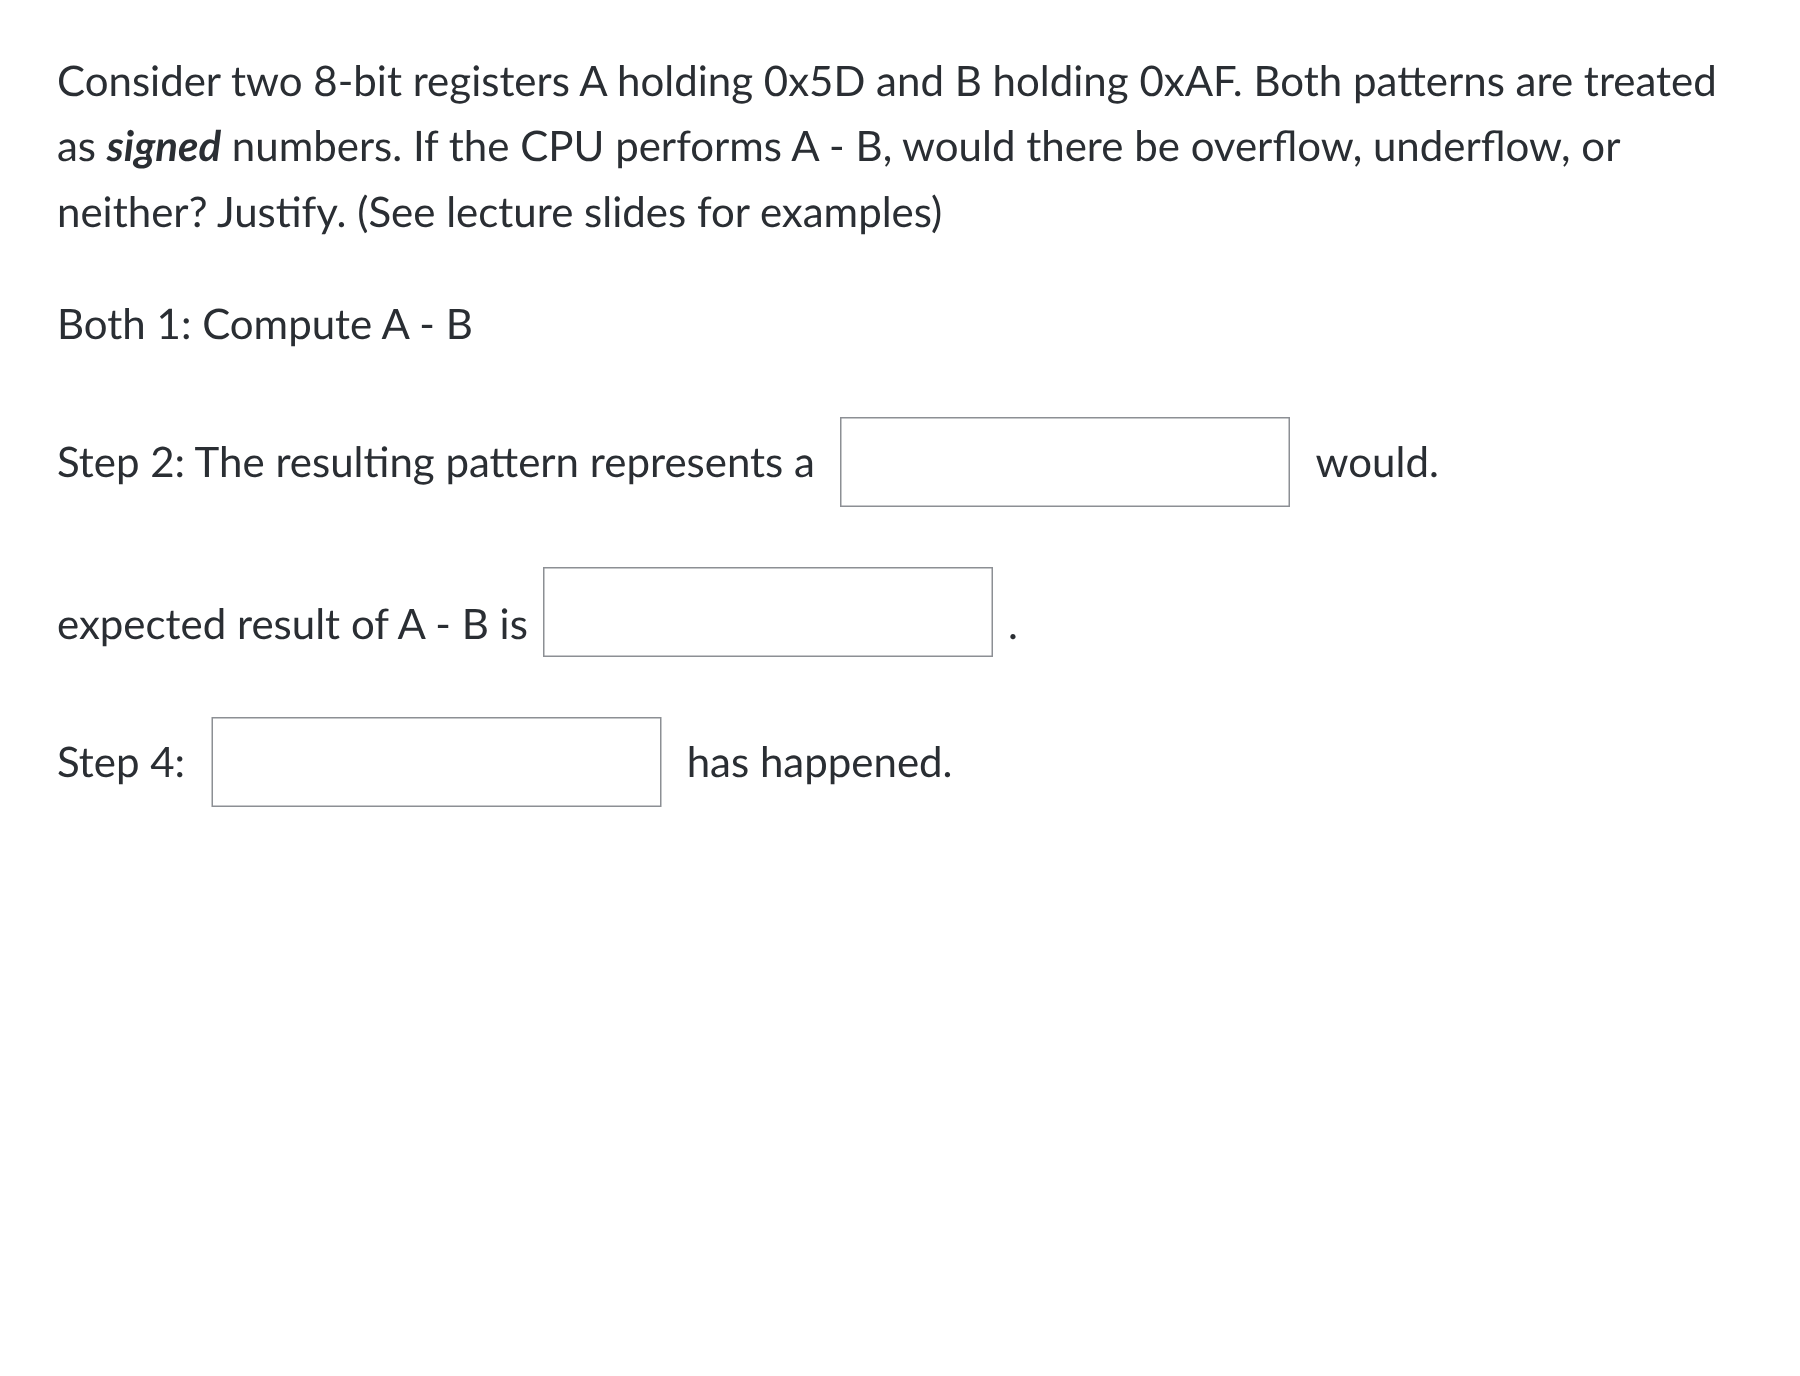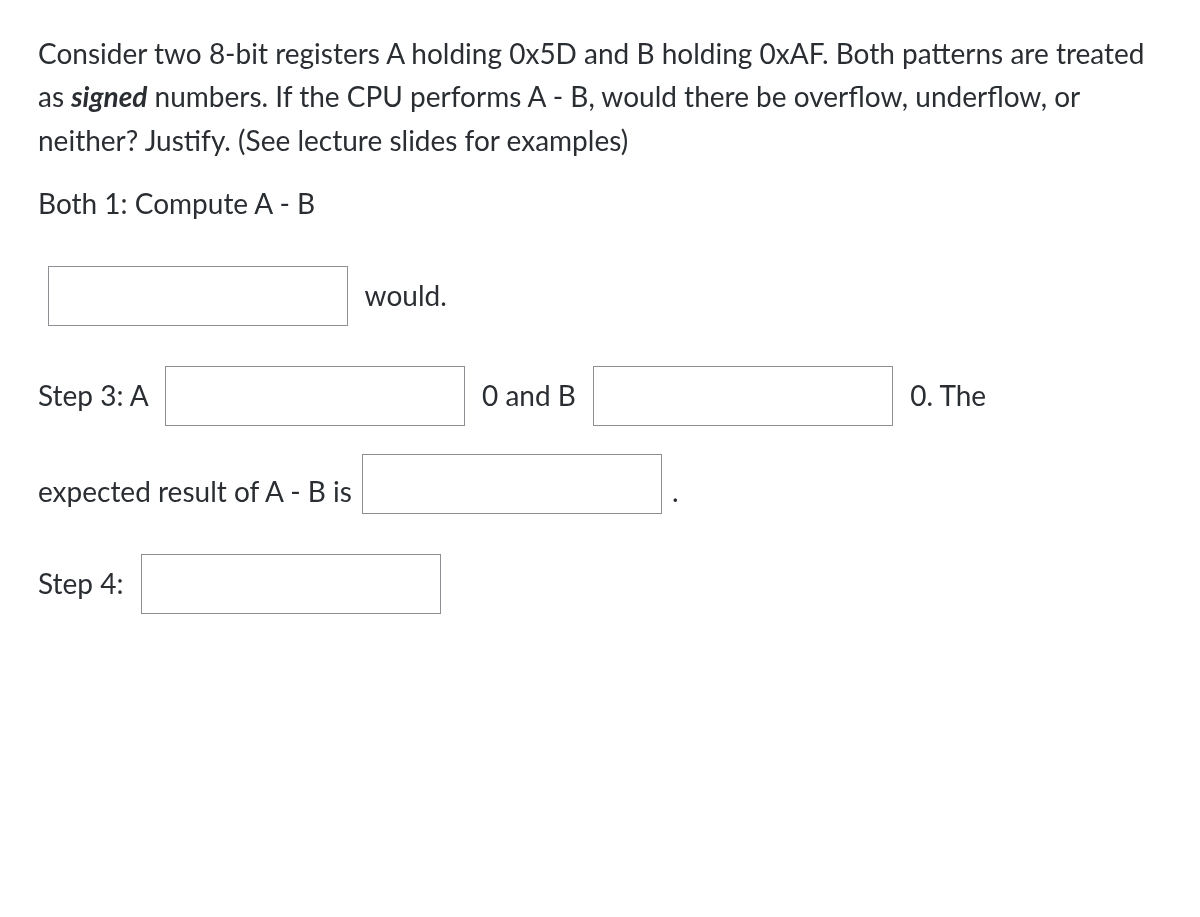--- a/index.html
+++ b/index.html
@@ -9,21 +9,21 @@
       margin: 0;
       padding: 32px 38px;
       font-family: "Lato", "Helvetica Neue", Helvetica, Arial, sans-serif;
       font-size: 28px;
       color: #2a2e33;
       line-height: 1.55;
       background: #fff;
       width: 1200px;
     }
     .question-intro {
-      margin-bottom: 20px;
+      margin-bottom: 32px;
     }
     .signed {
       font-weight: 700;
       font-style: italic;
     }
     .step-block {
       margin-bottom: 40px;
     }
     .step-line {
       display: flex;
@@ -61,38 +61,33 @@
 <div class="question-intro">
   <span>Consider two 8-bit registers A holding 0x5D and B holding 0xAF. Both patterns are treated as </span><span class="signed">signed</span><span> numbers. If the CPU performs A - B, would there be overflow, underflow, or neither? Justify. (See lecture slides for examples)</span>
 </div>
 
 <div class="step-block">
   <span>Both 1: Compute A - B</span>
 </div>
 
 <div class="step-block">
   <div class="step-line">
+    <span class="txt">Step 2: The resulting pattern represents a </span>
     <input type="text" class="blank" value="" style="">
     <span class="txt"> would.</span>
   </div>
 </div>
 
 <div class="step-block">
-  <div class="step-line">
-    <span class="txt">Step 3: A </span>
-    <input type="text" class="blank" value="" style="">
-    <span class="txt"> 0 and B </span>
-    <input type="text" class="blank" value="" style="">
-    <span class="txt"> 0. The</span>
-  </div>
   <div class="wrap-row">
     <span class="txt">expected result of A - B is </span>
     <input type="text" class="blank" value="" style="">
     <span class="txt"> .</span>
   </div>
 </div>
 
 <div class="step-block step4-block">
   <div class="step-line">
     <span class="txt">Step 4: </span>
     <input type="text" class="blank" value="" style="">
+    <span class="txt"> has happened.</span>
   </div>
 </div>
 
 </body></html>

